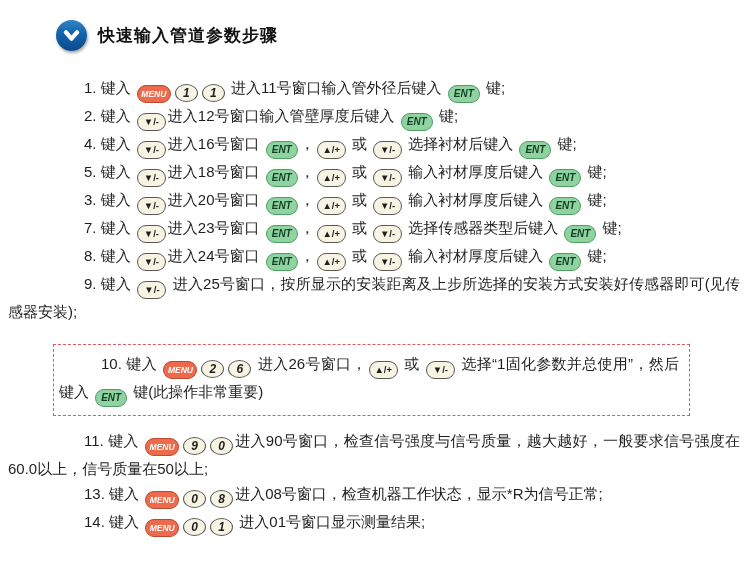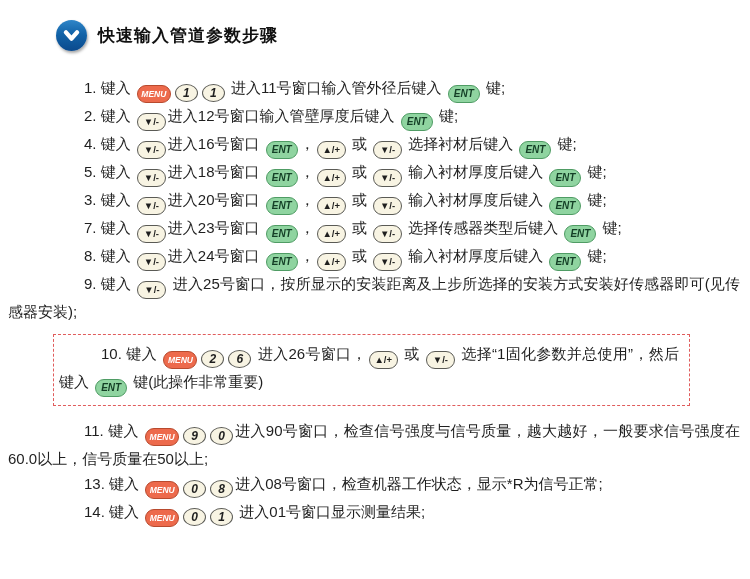--- a/index.html
+++ b/index.html
@@ -22,21 +22,21 @@
     letter-spacing:1px;
   }
   .steps{
     margin-top:24px;padding:0 10px 0 8px;
     font-size:15px;line-height:25px;text-align:justify;
   }
   .step{margin:0;text-indent:76px;}
   .highlight-box .step{text-indent:42px;}
   .highlight-box{
     border:1px dashed #e05c5c;
-    margin:10px 50px 12px 45px;
+    margin:20px 50px 12px 45px;
     padding:6px 10px 8px 5px;
   }
   .key{
     display:inline-block;box-sizing:border-box;
     height:18px;line-height:16px;border:1px solid #5a5a55;
     border-radius:9px;background:#f8f4e3;
     text-align:center;vertical-align:-4px;
     margin:0 2px;padding:0 5px;
     font-weight:bold;font-size:11px;color:#1f1f1f;
     text-indent:0;white-space:nowrap;

